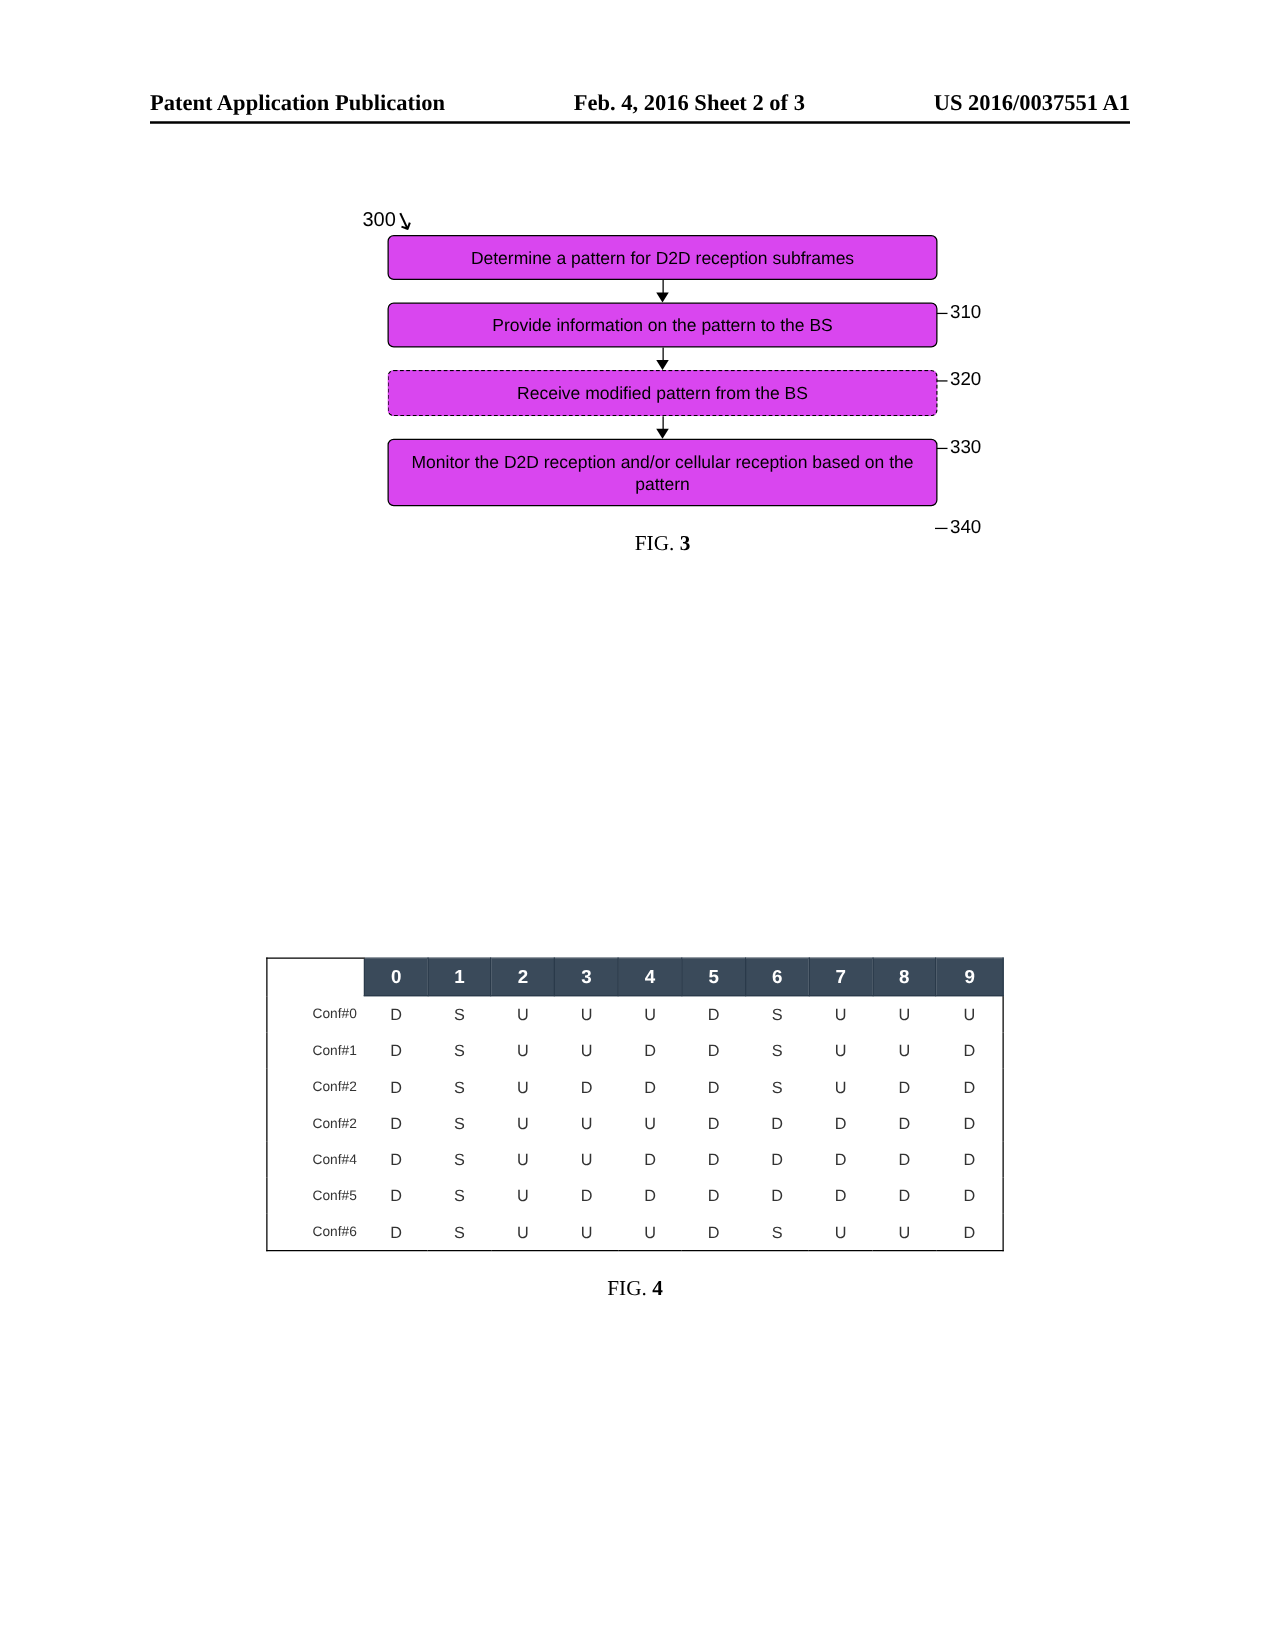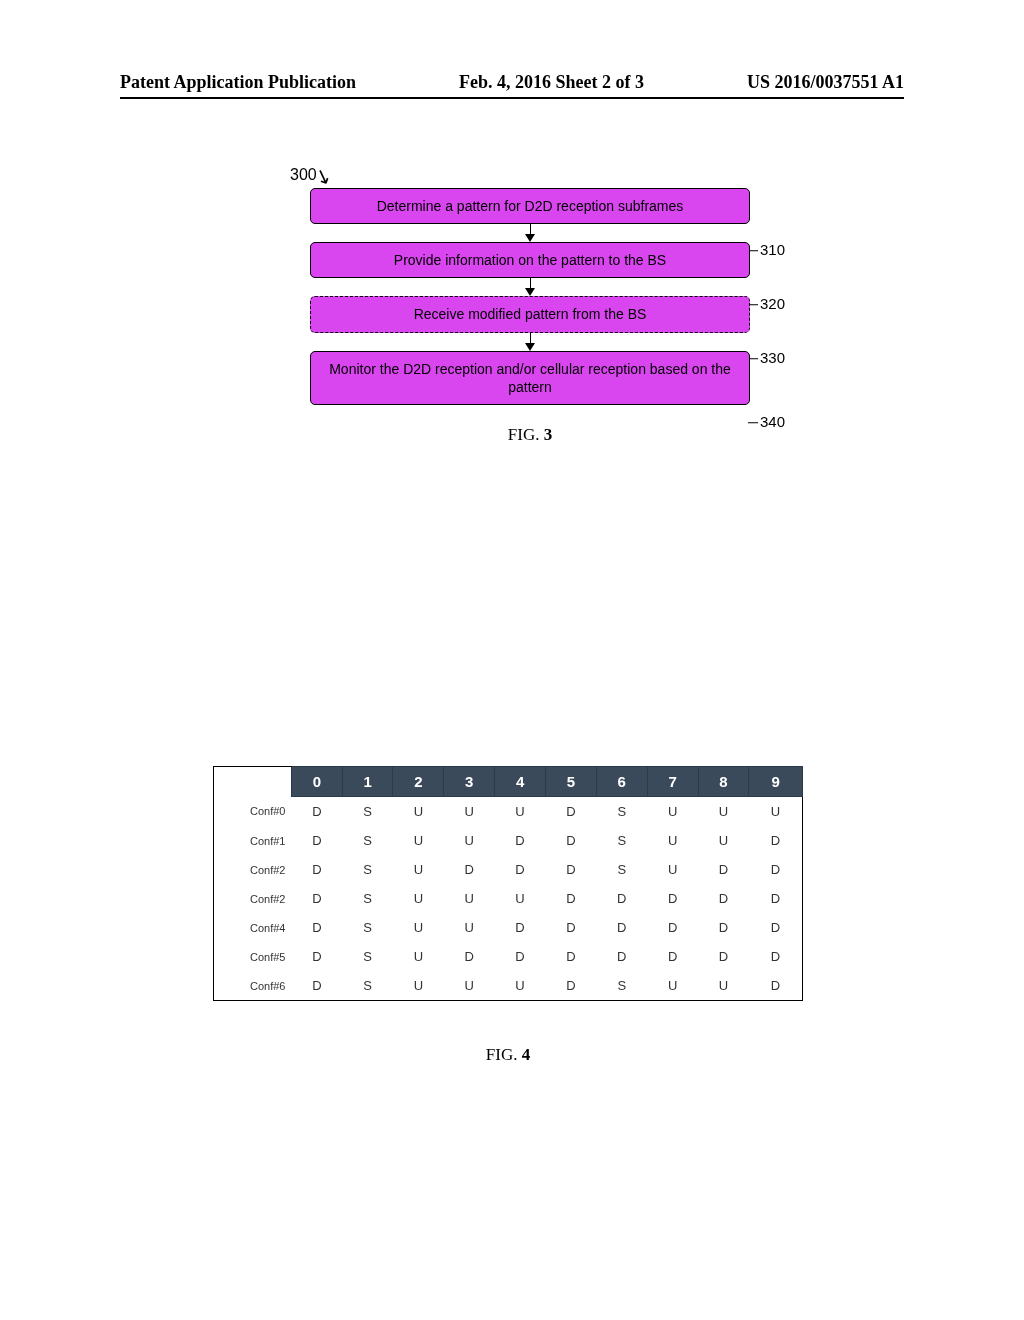--- a/index.html
+++ b/index.html
@@ -145,21 +145,21 @@
     }
     .config-table td.rowlabel {
       text-align: right;
       font-size: 11px;
       padding-left: 6px;
       padding-right: 6px;
     }
     .fig4-caption {
       text-align: center;
       font-size: 17px;
-      margin-top: 44px;
+      margin-top: 20px;
       font-family: "Times New Roman", serif;
     }
     .fig4-caption .fignum {
       font-weight: bold;
     }
   </style>
 </head>
 <body>
 
 <div class="header">

